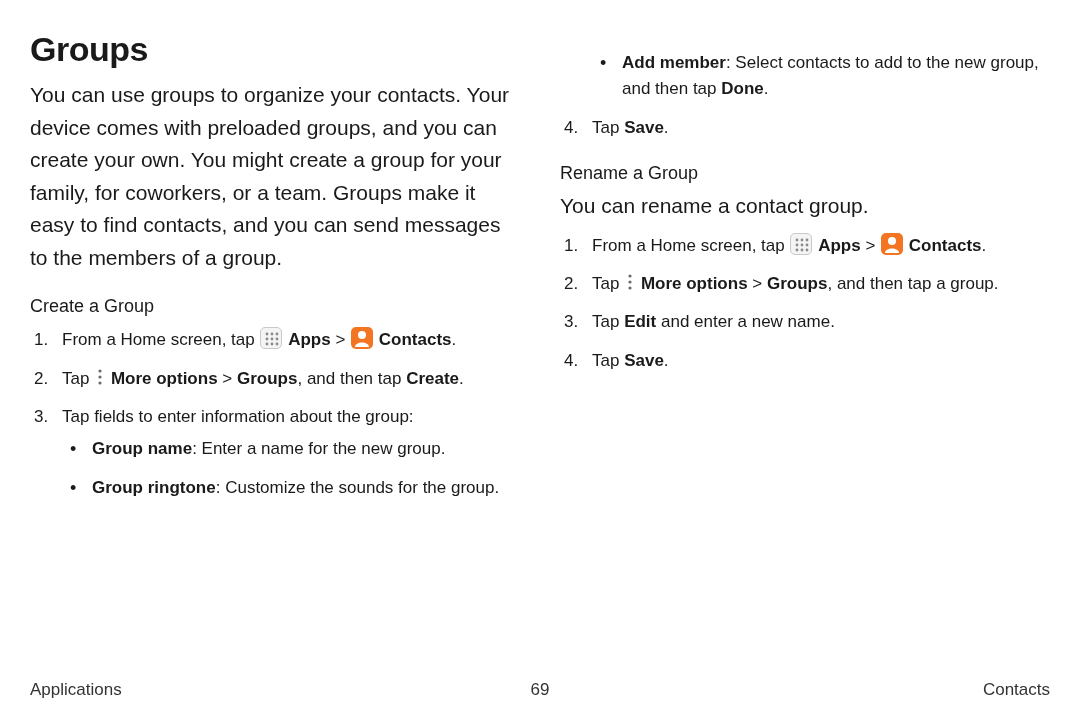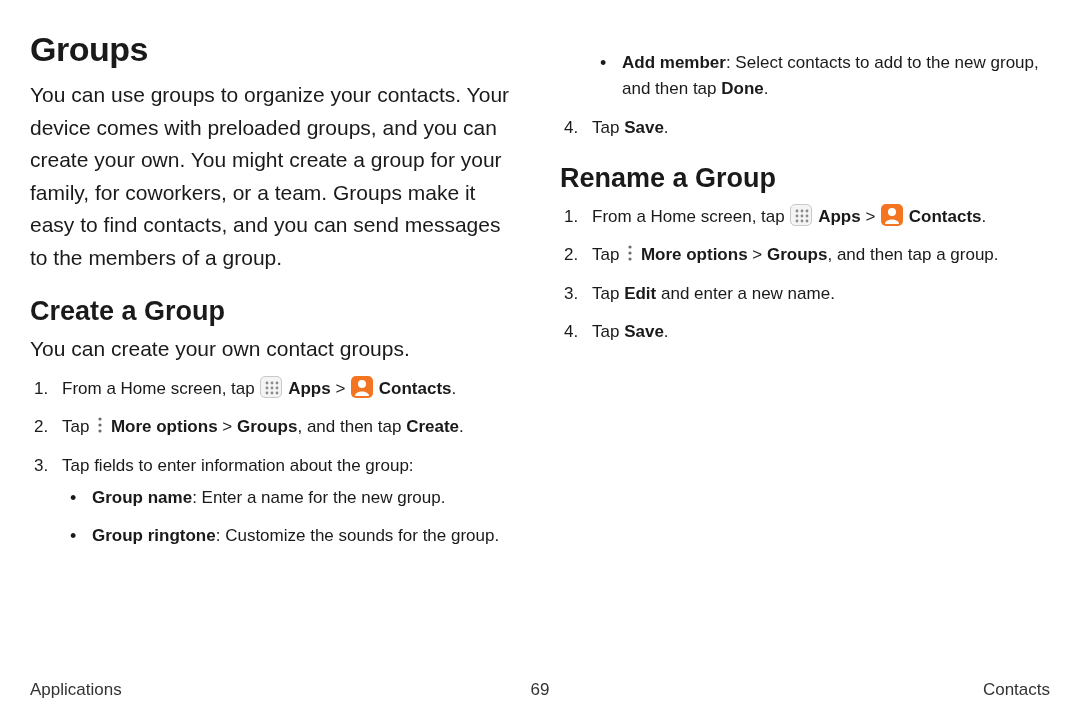--- a/index.html
+++ b/index.html
@@ -20,22 +20,22 @@
     flex: 1;
     min-width: 0;
   }
   h1.title {
     font-size: 34px;
     font-weight: 700;
     margin-bottom: 10px;
     letter-spacing: -0.5px;
   }
   h2.section {
-    font-size: 27px;
-    font-weight: 700;
+    font-size: 18px;
+    font-weight: 400;
     margin-top: 22px;
     margin-bottom: 6px;
   }
   p.intro, p.stepintro {
     font-size: 21px;
     line-height: 1.55;
   }
   ol.steps {
     list-style: none;
     counter-reset: step;
@@ -118,21 +118,20 @@
 </head>
 <body>
 
 <div class="columns">
 
   <div class="col">
     <h1 class="title">Groups</h1>
     <p class="intro">You can use groups to organize your contacts. Your device comes with preloaded groups, and you can create your own. You might create a group for your family, for coworkers, or a team. Groups make it easy to find contacts, and you can send messages to the members of a group.</p>
 
     <h2 class="section">Create a Group</h2>
-    <p class="stepintro">You can create your own contact groups.</p>
 
     <ol class="steps">
       <li>
         <span>From a Home screen, tap </span>
         <span class="icon-apps">
           <svg width="16" height="16" viewBox="0 0 16 16">
               <g fill="#8a8a8a">
                 <circle cx="3" cy="3" r="1.4"></circle>
                 <circle cx="8" cy="3" r="1.4"></circle>
                 <circle cx="13" cy="3" r="1.4"></circle>
@@ -191,20 +190,21 @@
         <span class="b">Add member</span><span>: Select contacts to add to the new group, and then tap </span><span class="b">Done</span><span>.</span>
       </li>
     </ul>
     <ol class="steps" start="4" style="counter-reset: step 3;">
       <li>
         <span>Tap </span><span class="b">Save</span><span>.</span>
       </li>
     </ol>
 
     <h2 class="section">Rename a Group</h2>
+    <p class="stepintro">You can rename a contact group.</p>
 
     <ol class="steps">
       <li>
         <span>From a Home screen, tap </span>
         <span class="icon-apps">
           <svg width="16" height="16" viewBox="0 0 16 16">
               <g fill="#8a8a8a">
                 <circle cx="3" cy="3" r="1.4"></circle>
                 <circle cx="8" cy="3" r="1.4"></circle>
                 <circle cx="13" cy="3" r="1.4"></circle>

